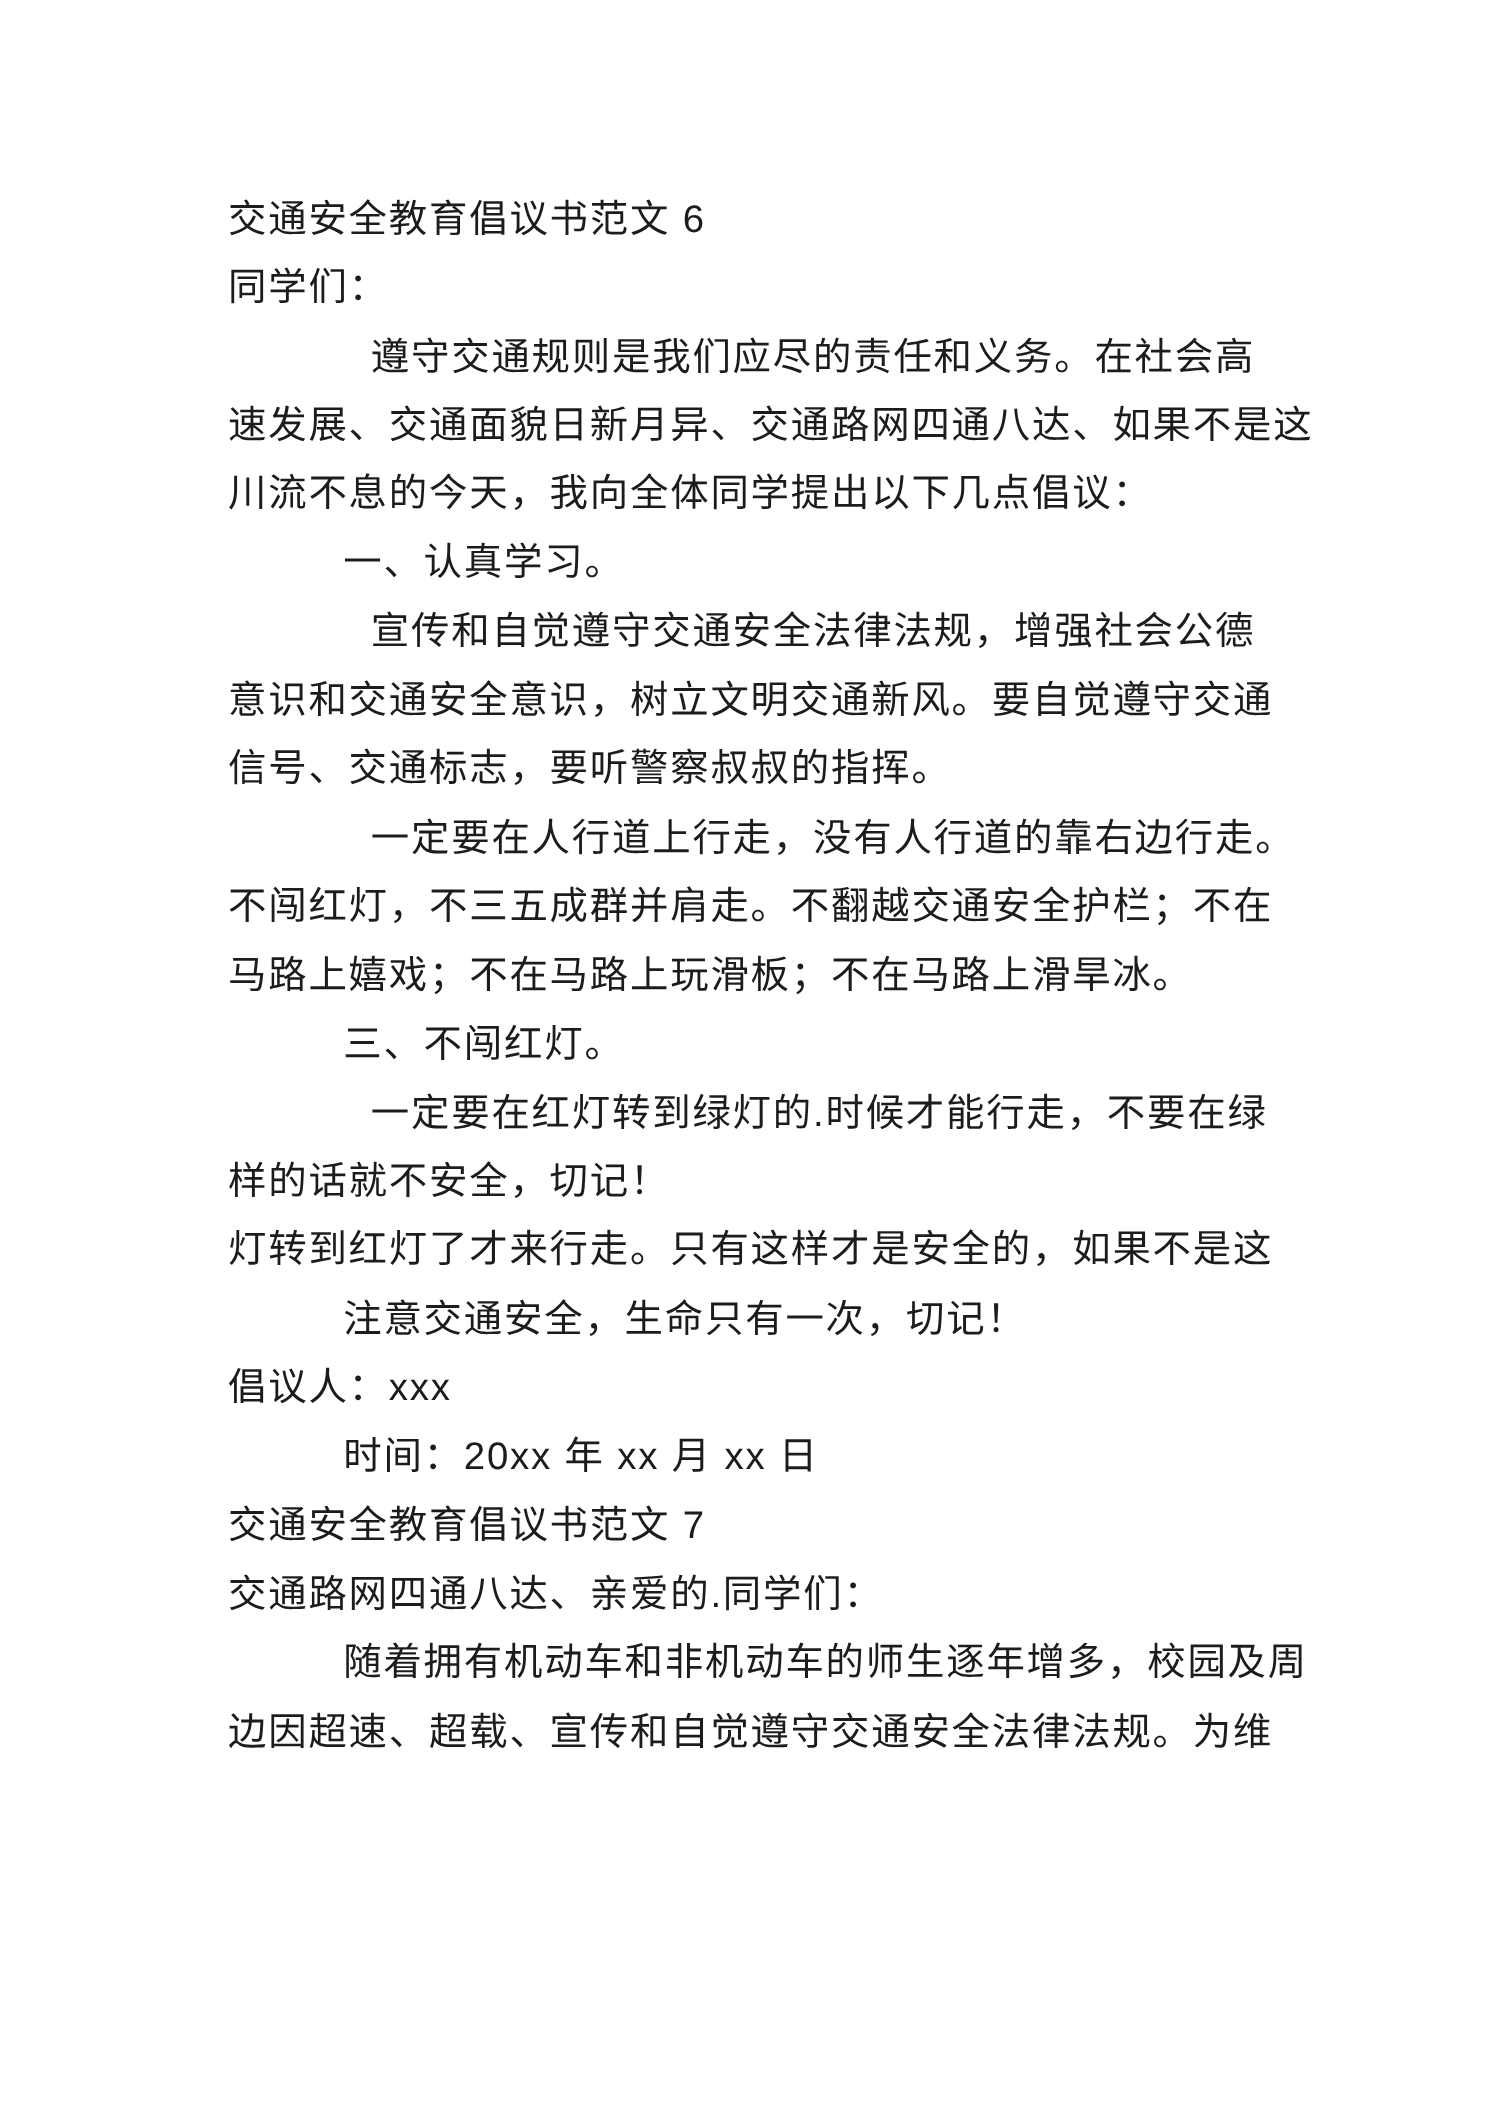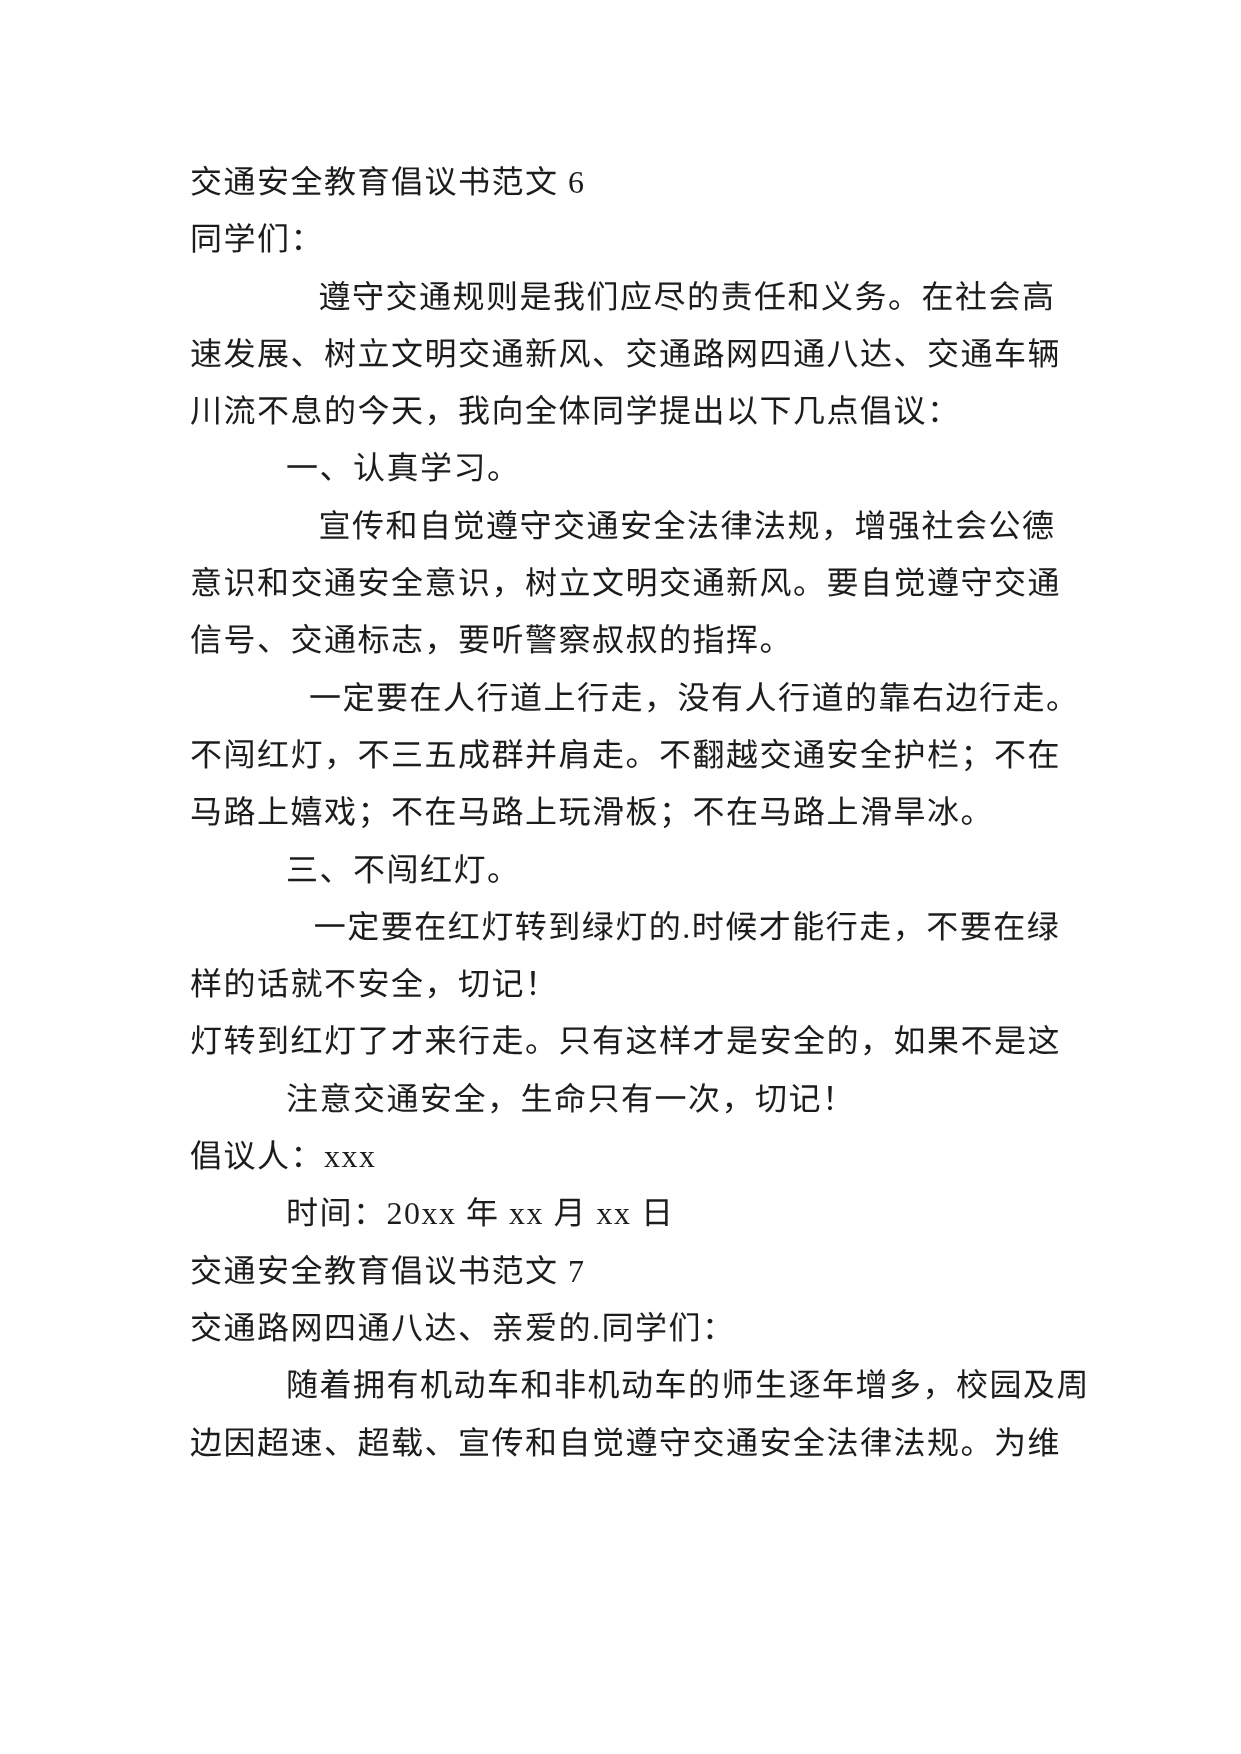--- a/index.html
+++ b/index.html
@@ -8,45 +8,45 @@
     background: #ffffff;
   }
   .page {
     position: relative;
     width: 1241px;
     height: 1754px;
     box-sizing: border-box;
     background: #ffffff;
     padding: 154px 176px 0 190px;
     overflow: hidden;
-    font-family: Liberation Serif, serif;
+    font-family: Liberation Sans, sans-serif;
   }
   .doc-body {
     width: 100%;
   }
   .line {
     font-size: 32px;
     line-height: 57.3px;
     letter-spacing: 1.5px;
     color: #1c1c1c;
     white-space: pre;
     font-weight: normal;
   }
   .indent-small { margin-left: 96px; }
-  .indent-large { margin-left: 119px; text-align: center; }
+  .indent-large { margin-left: 119px; }
 </style>
 </head>
 <body>
 
 <div class="page">
   <div class="doc-body">
       <div class="line">交通安全教育倡议书范文 6</div>
       <div class="line">同学们：</div>
       <div class="line indent-large">遵守交通规则是我们应尽的责任和义务。在社会高</div>
-      <div class="line">速发展、树立文明交通新风、交通路网四通八达、交通车辆</div>
+      <div class="line">速发展、交通面貌日新月异、交通路网四通八达、如果不是这</div>
       <div class="line">川流不息的今天，我向全体同学提出以下几点倡议：</div>
       <div class="line indent-small">一、认真学习。</div>
       <div class="line indent-large">宣传和自觉遵守交通安全法律法规，增强社会公德</div>
       <div class="line">意识和交通安全意识，树立文明交通新风。要自觉遵守交通</div>
       <div class="line">信号、交通标志，要听警察叔叔的指挥。</div>
       <div class="line indent-large">一定要在人行道上行走，没有人行道的靠右边行走。</div>
       <div class="line">不闯红灯，不三五成群并肩走。不翻越交通安全护栏；不在</div>
       <div class="line">马路上嬉戏；不在马路上玩滑板；不在马路上滑旱冰。</div>
       <div class="line indent-small">三、不闯红灯。</div>
       <div class="line indent-large">一定要在红灯转到绿灯的.时候才能行走，不要在绿</div>

